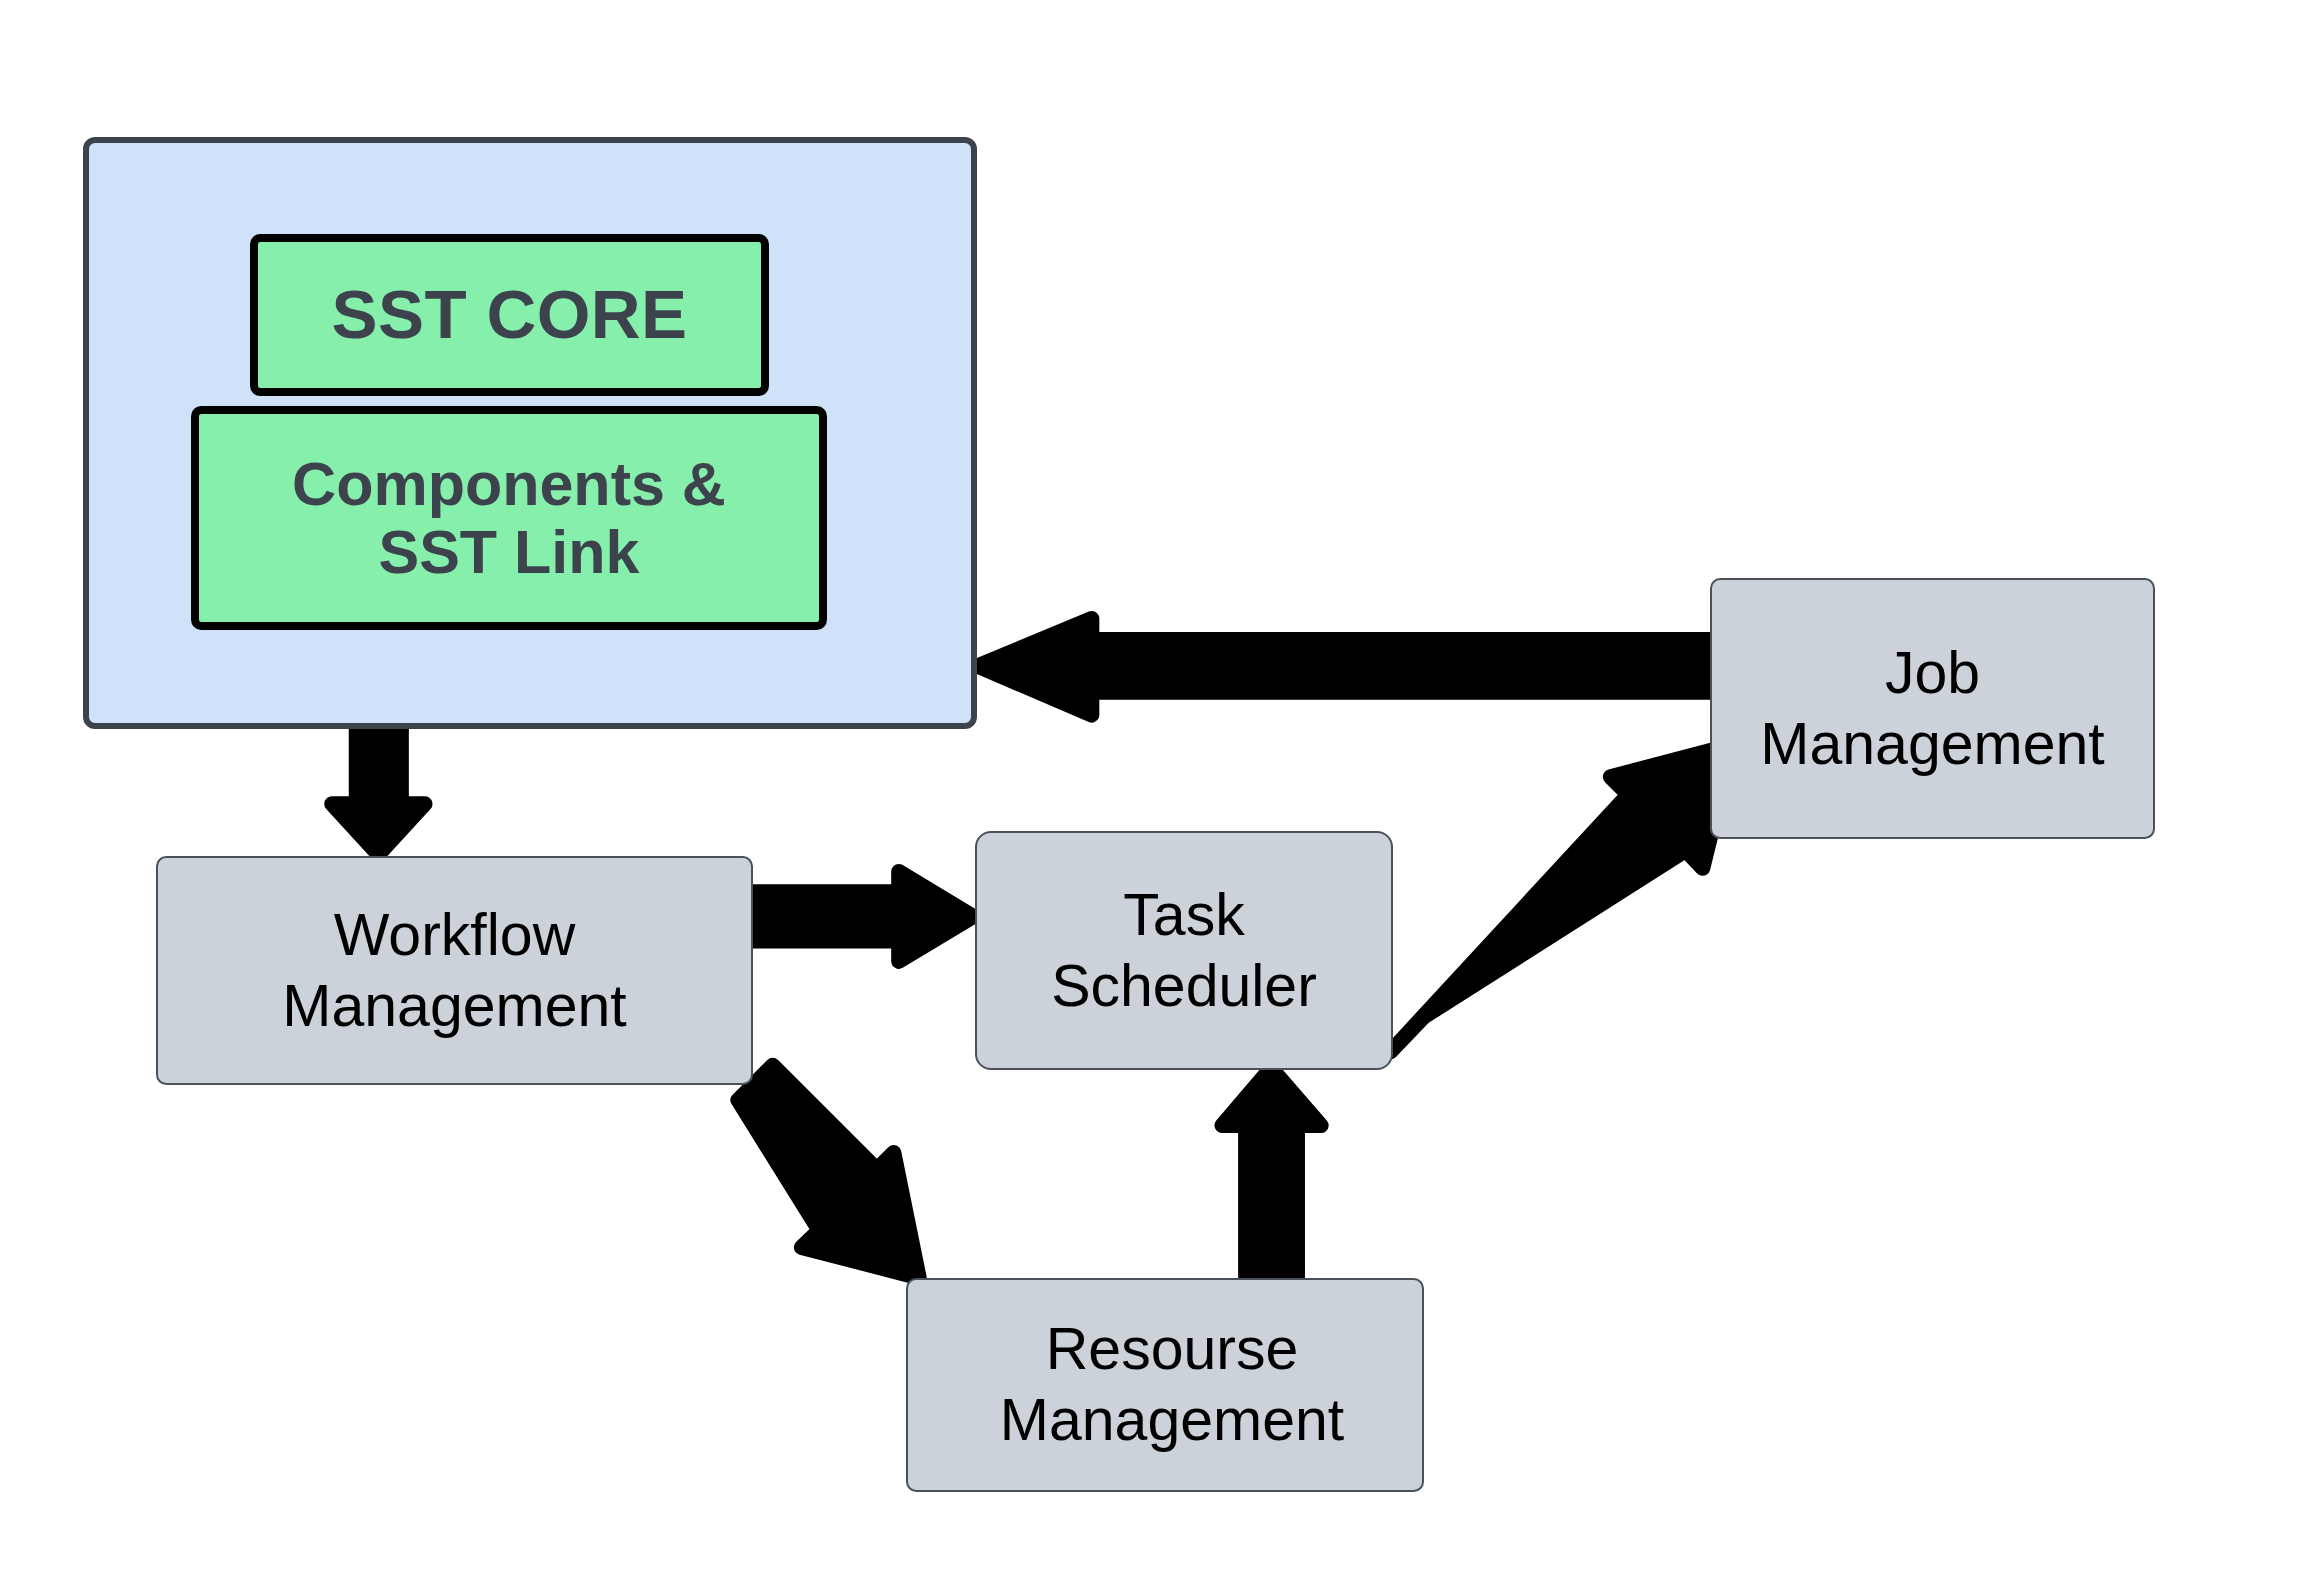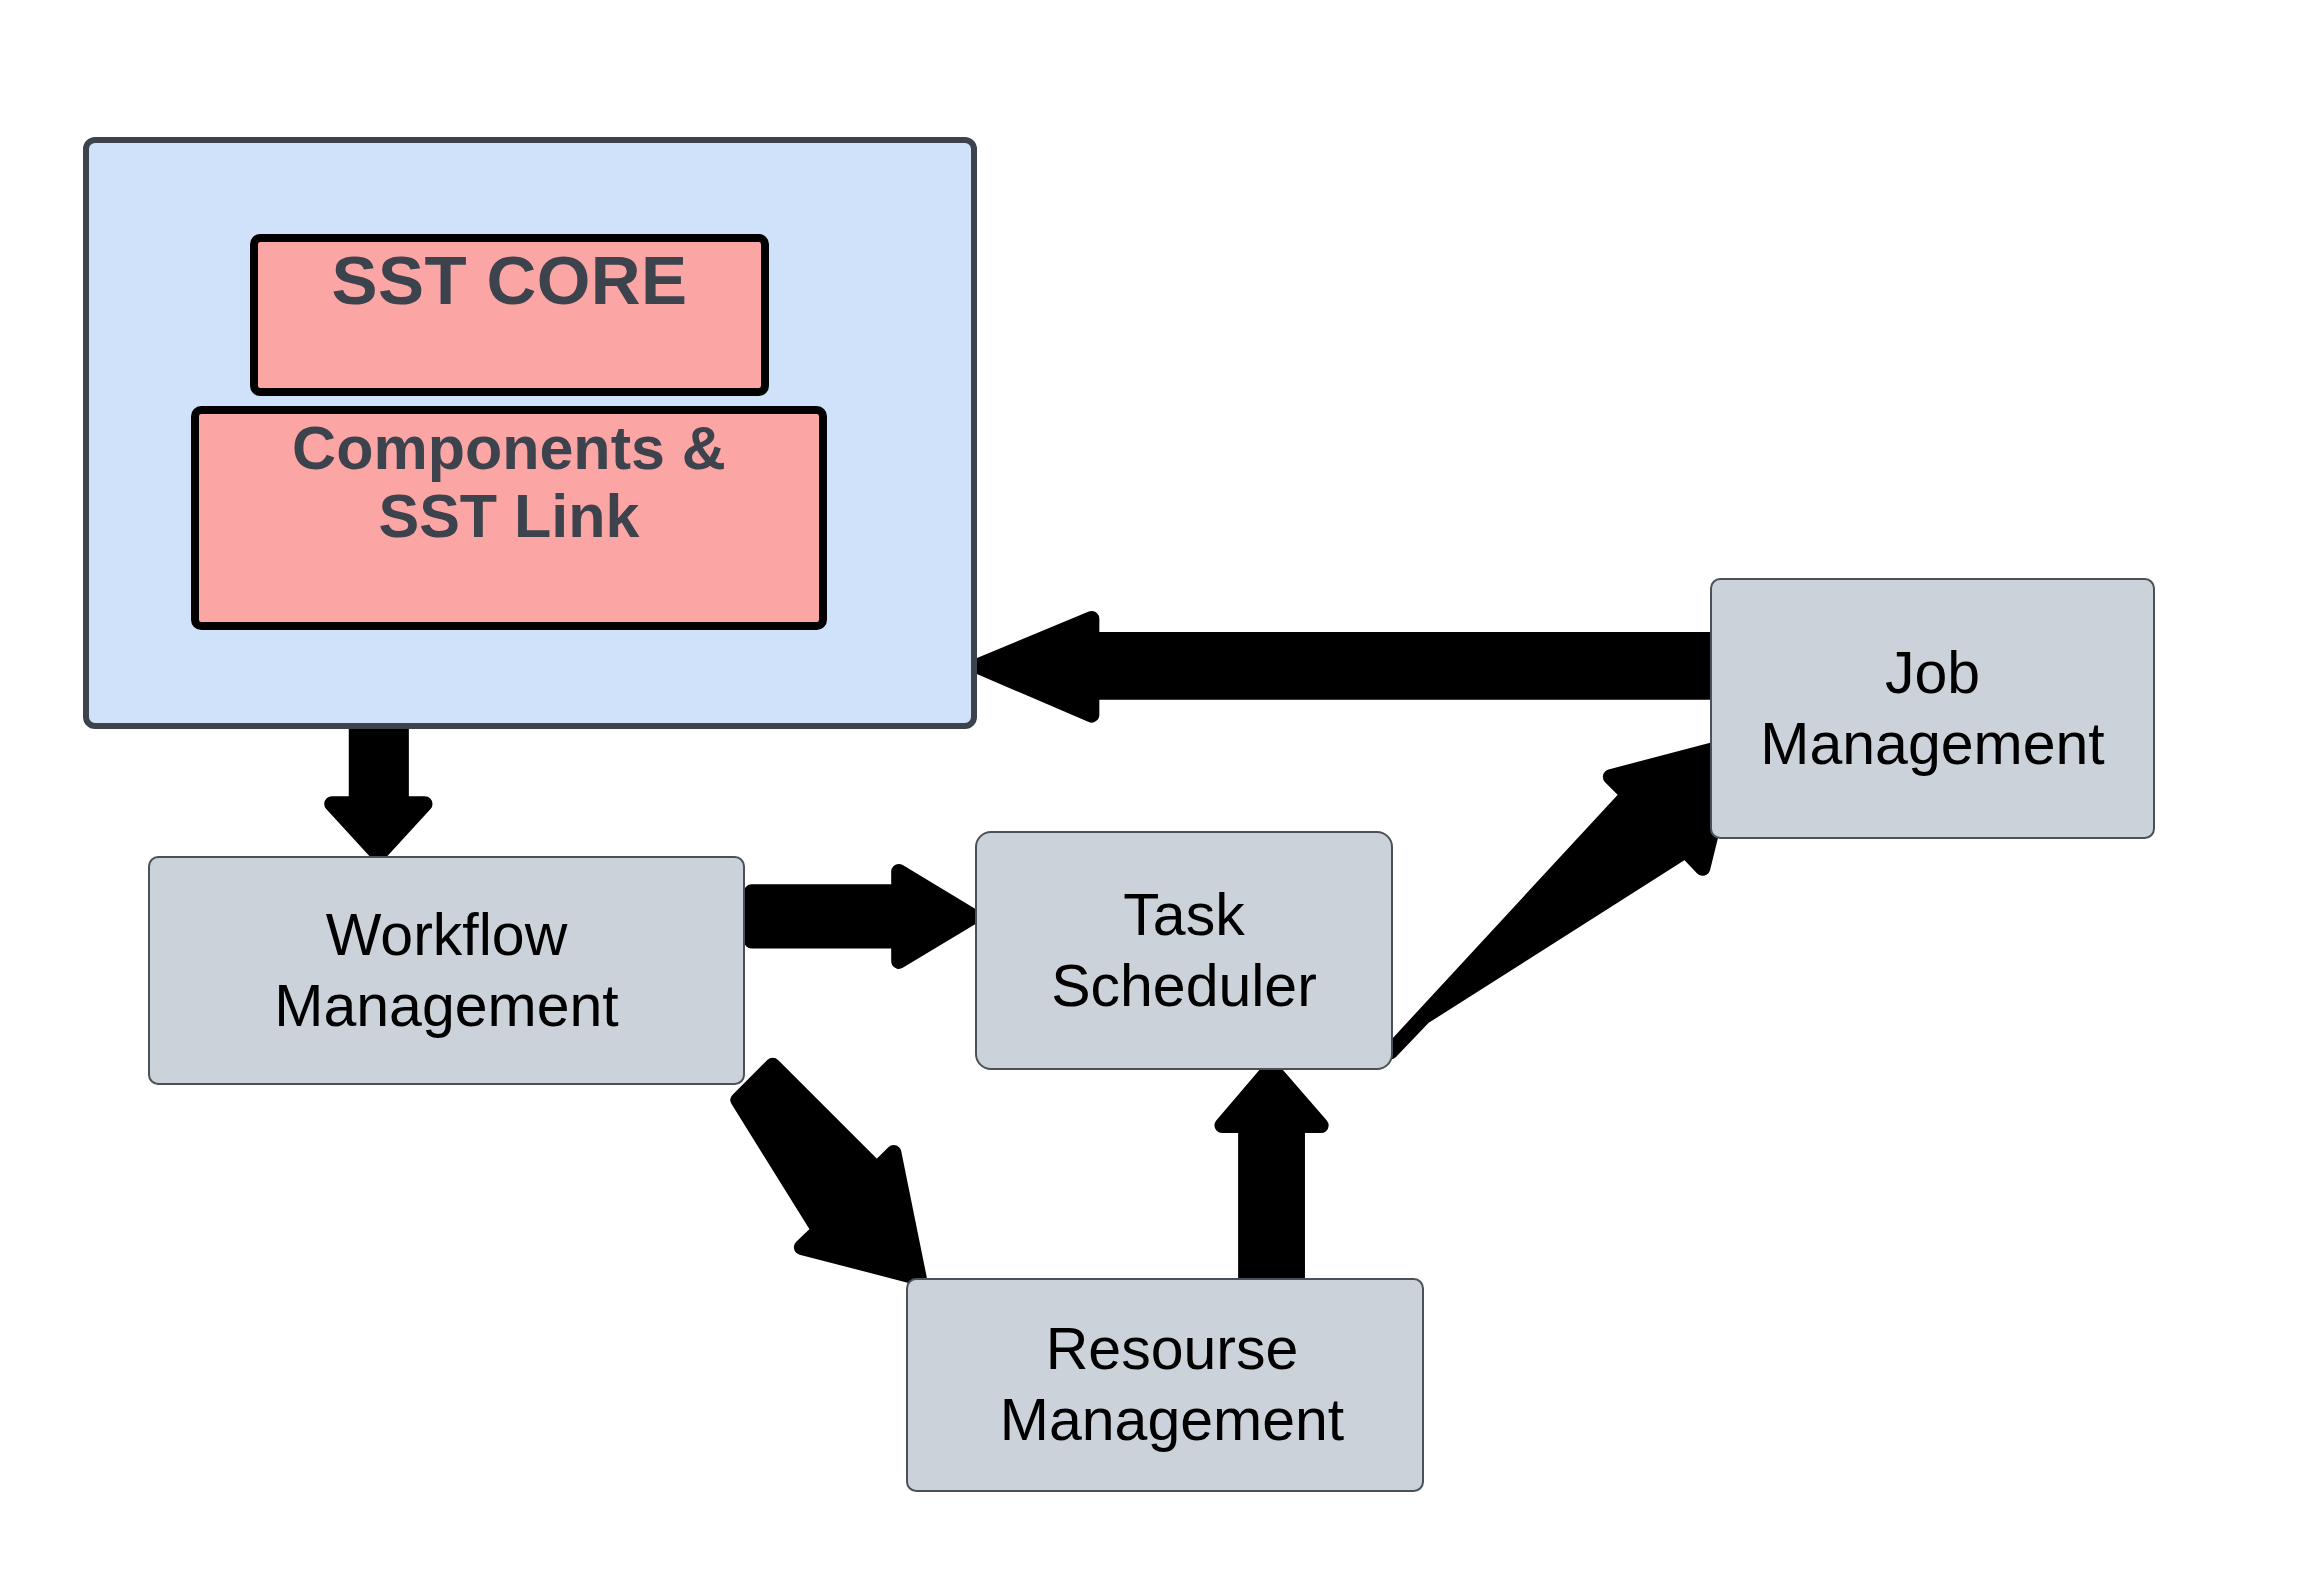--- a/index.html
+++ b/index.html
@@ -46,25 +46,25 @@
     background: #cfe2f9;
     border: 6px solid #3c434d;
     border-radius: 12px;
     display: block;
   }
 
   
   .inner-box {
     position: absolute;
     box-sizing: border-box;
-    background: #fca5a5;
+    background: #86efac;
     border: 8.5px solid #000000;
     border-radius: 10.2px;
     display: flex;
-    align-items: flex-start;
+    align-items: center;
     justify-content: center;
     text-align: center;
     color: #3c434d;
     font-weight: bold;
     line-height: 1.12;
   }
   #sst-core-box {
     left: 161px;
     top: 91px;
     width: 519px;
@@ -90,21 +90,21 @@
     line-height: 1.2;
     font-size: 59px;
   }
   #node-job-execution {
     left: 1710px;
     top: 578px;
     width: 445px;
     height: 261px;
   }
   #node-workflow-management {
-    left: 148px;
+    left: 156px;
     top: 856px;
     width: 597px;
     height: 229px;
   }
   #node-task-scheduler {
     left: 975px;
     top: 831px;
     width: 418px;
     height: 239px;
     border-radius: 16px;

